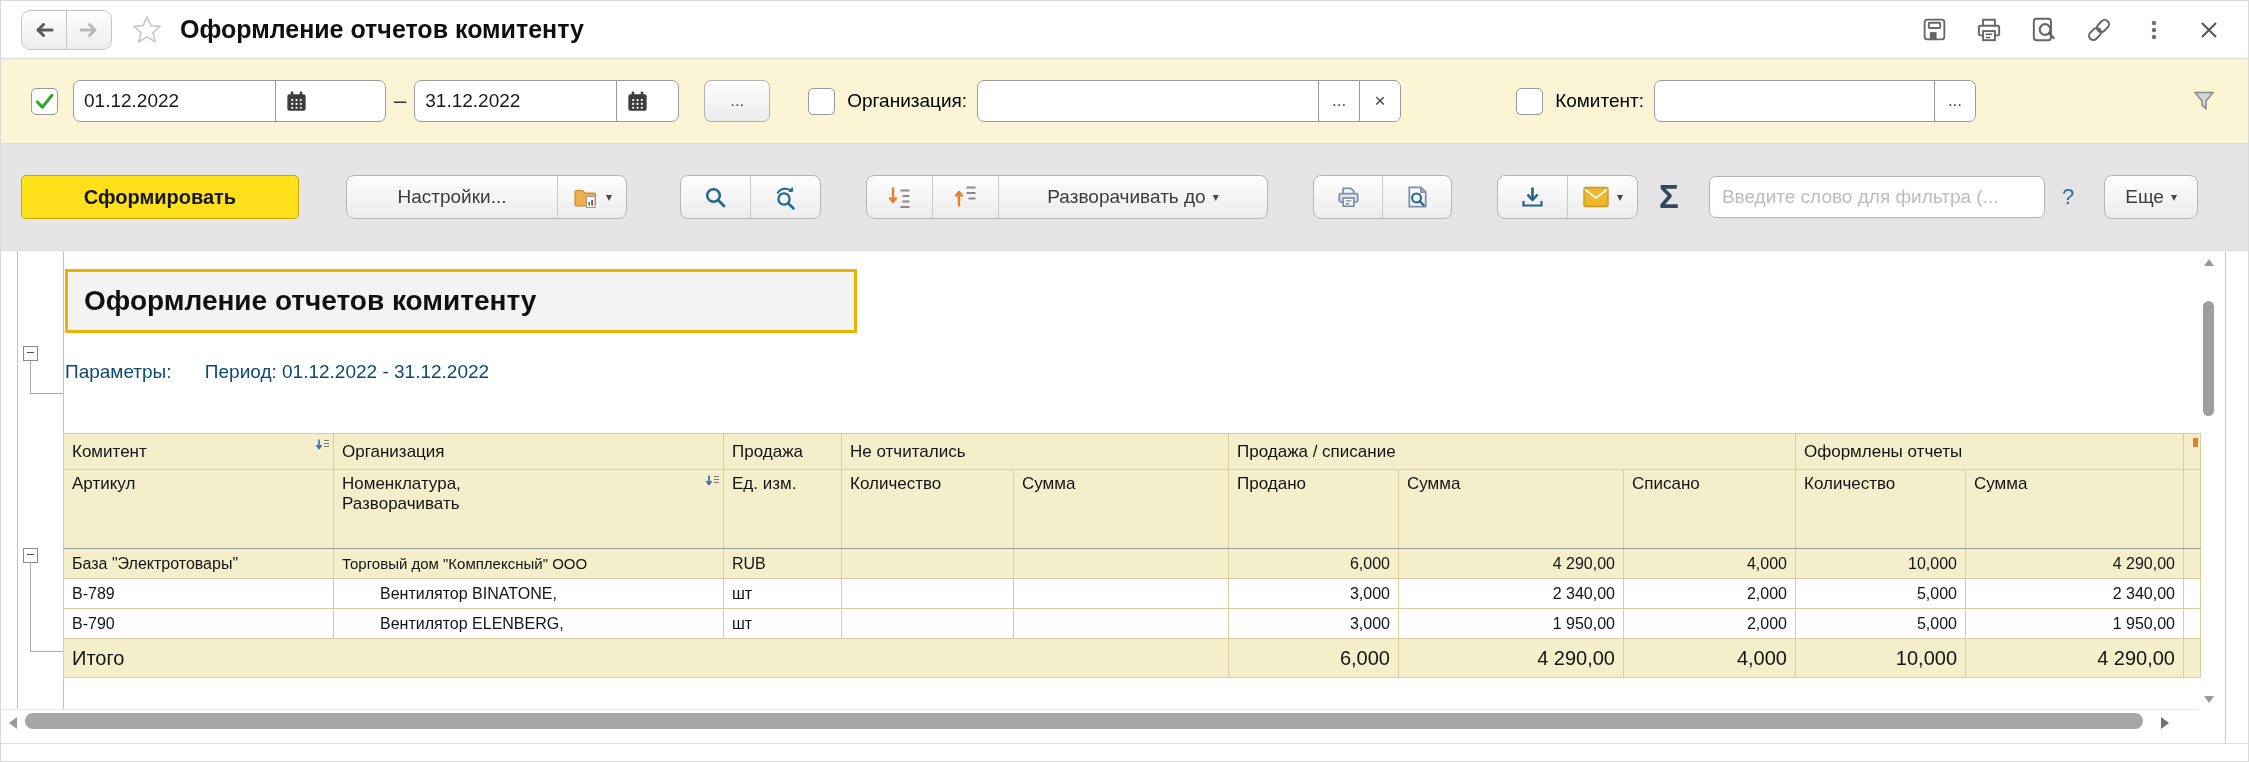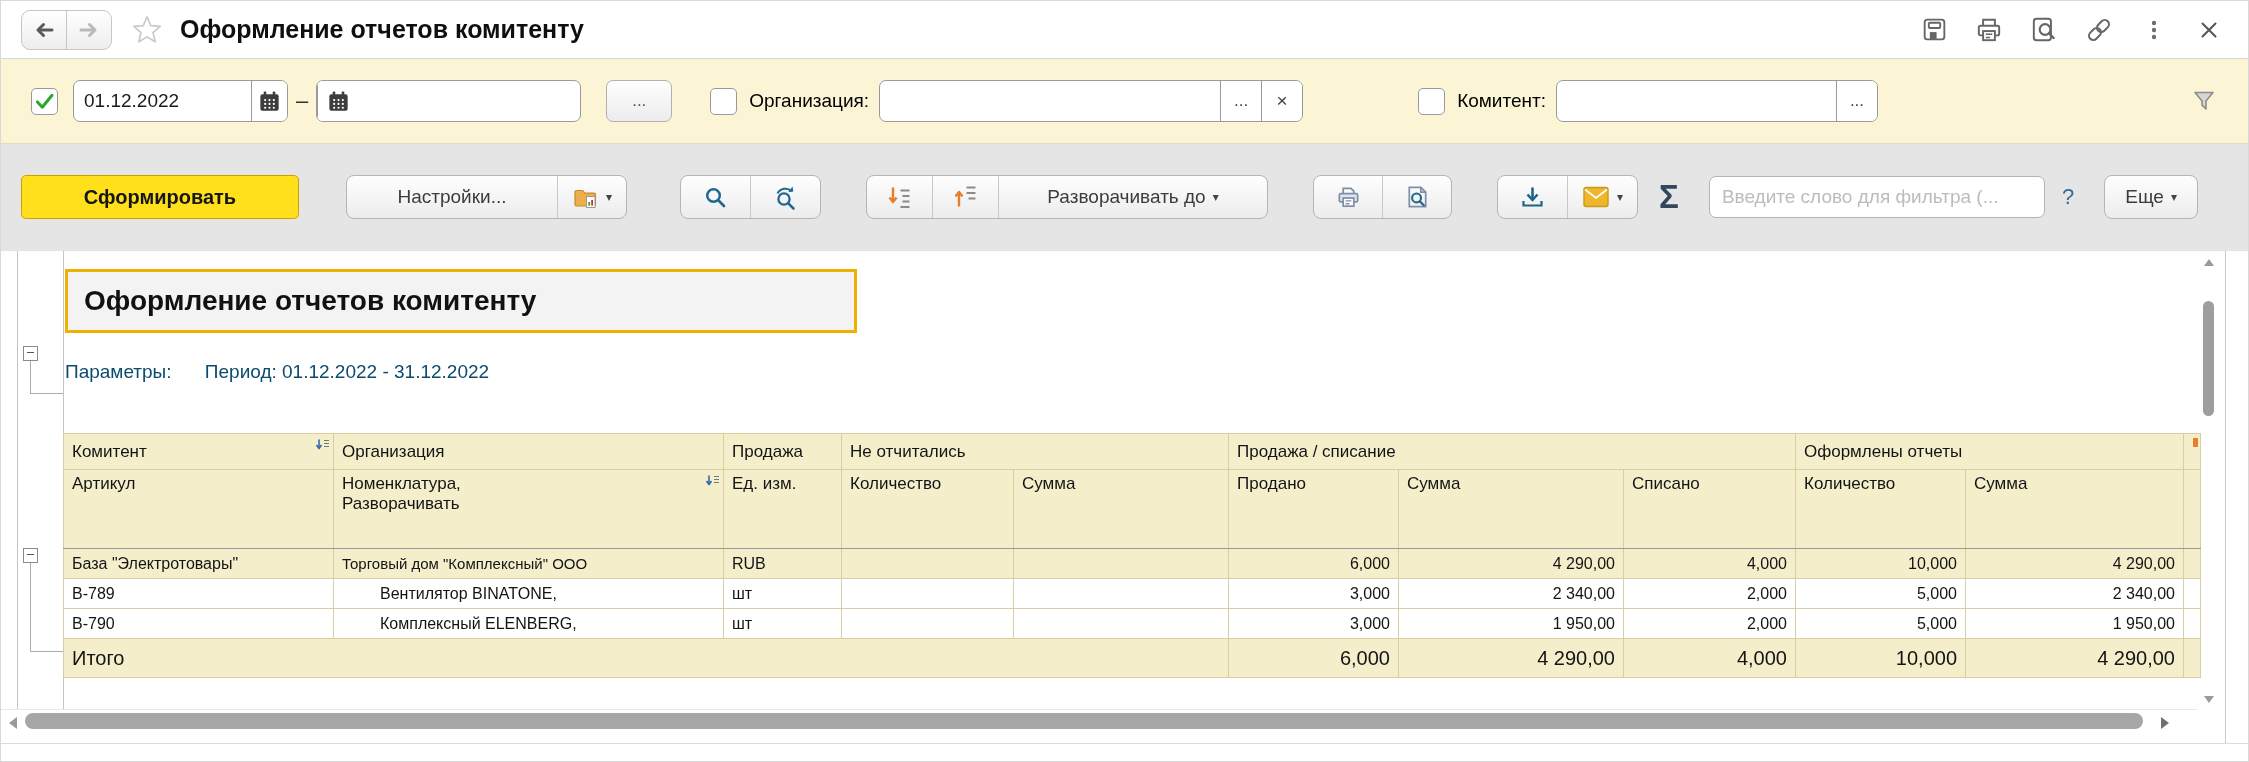--- a/index.html
+++ b/index.html
@@ -168,21 +168,21 @@
     </div>
   </div>
 
   <div class="filterbar">
     <span class="cb" style="margin-left:30px;">
       <svg width="23" height="23" viewBox="0 0 26 26">
         <path d="M5 13.5 l5.5 6 L21.5 6" stroke="#2ea52c" stroke-width="3.4" fill="none" stroke-linecap="round" stroke-linejoin="round"></path>
       </svg>
     </span>
 
-    <span class="field" style="margin-left:15px;width:215px;">
+    <span class="field" style="margin-left:15px;width:313px;">
       <input style="width: 181px;" value="01.12.2022">
       <span class="seg" style="width:41px;">
         <svg width="25" height="25" viewBox="0 0 26 26">
           <rect x="3.5" y="5.5" width="19" height="17" rx="2" fill="#3d3d3d"></rect>
           <rect x="7" y="2.5" width="2.6" height="5" rx="1" fill="#3d3d3d"></rect>
           <rect x="16.4" y="2.5" width="2.6" height="5" rx="1" fill="#3d3d3d"></rect>
           <g fill="#ffffff">
             <circle cx="8.5" cy="11.5" r="1.15"></circle>
               <circle cx="13" cy="11.5" r="1.15"></circle>
               <circle cx="17.5" cy="11.5" r="1.15"></circle>
@@ -193,20 +193,21 @@
               <circle cx="13" cy="19.5" r="1.15"></circle>
               <circle cx="17.5" cy="19.5" r="1.15"></circle>
           </g>
         </svg>
       </span>
     </span>
 
     <span class="dash">–</span>
 
     <span class="field" style="width:265px;">
+      <input style="width: 181px;" value="31.12.2022">
       <span class="seg" style="width:41px;">
         <svg width="25" height="25" viewBox="0 0 26 26">
           <rect x="3.5" y="5.5" width="19" height="17" rx="2" fill="#3d3d3d"></rect>
           <rect x="7" y="2.5" width="2.6" height="5" rx="1" fill="#3d3d3d"></rect>
           <rect x="16.4" y="2.5" width="2.6" height="5" rx="1" fill="#3d3d3d"></rect>
           <g fill="#ffffff">
             <circle cx="8.5" cy="11.5" r="1.15"></circle>
               <circle cx="13" cy="11.5" r="1.15"></circle>
               <circle cx="17.5" cy="11.5" r="1.15"></circle>
             <circle cx="8.5" cy="15.5" r="1.15"></circle>
@@ -444,21 +445,21 @@
         <td class="num"></td>
         <td class="num">3,000</td>
         <td class="num">2 340,00</td>
         <td class="num">2,000</td>
         <td class="num">5,000</td>
         <td class="num">2 340,00</td>
         <td></td>
       </tr>
       <tr class="datr">
         <td>В-790</td>
-        <td class="ind">Комплексный ELENBERG,</td>
+        <td class="ind">Вентилятор ELENBERG,</td>
         <td>шт</td>
         <td class="num"></td>
         <td class="num"></td>
         <td class="num">3,000</td>
         <td class="num">1 950,00</td>
         <td class="num">2,000</td>
         <td class="num">5,000</td>
         <td class="num">1 950,00</td>
         <td></td>
       </tr>

